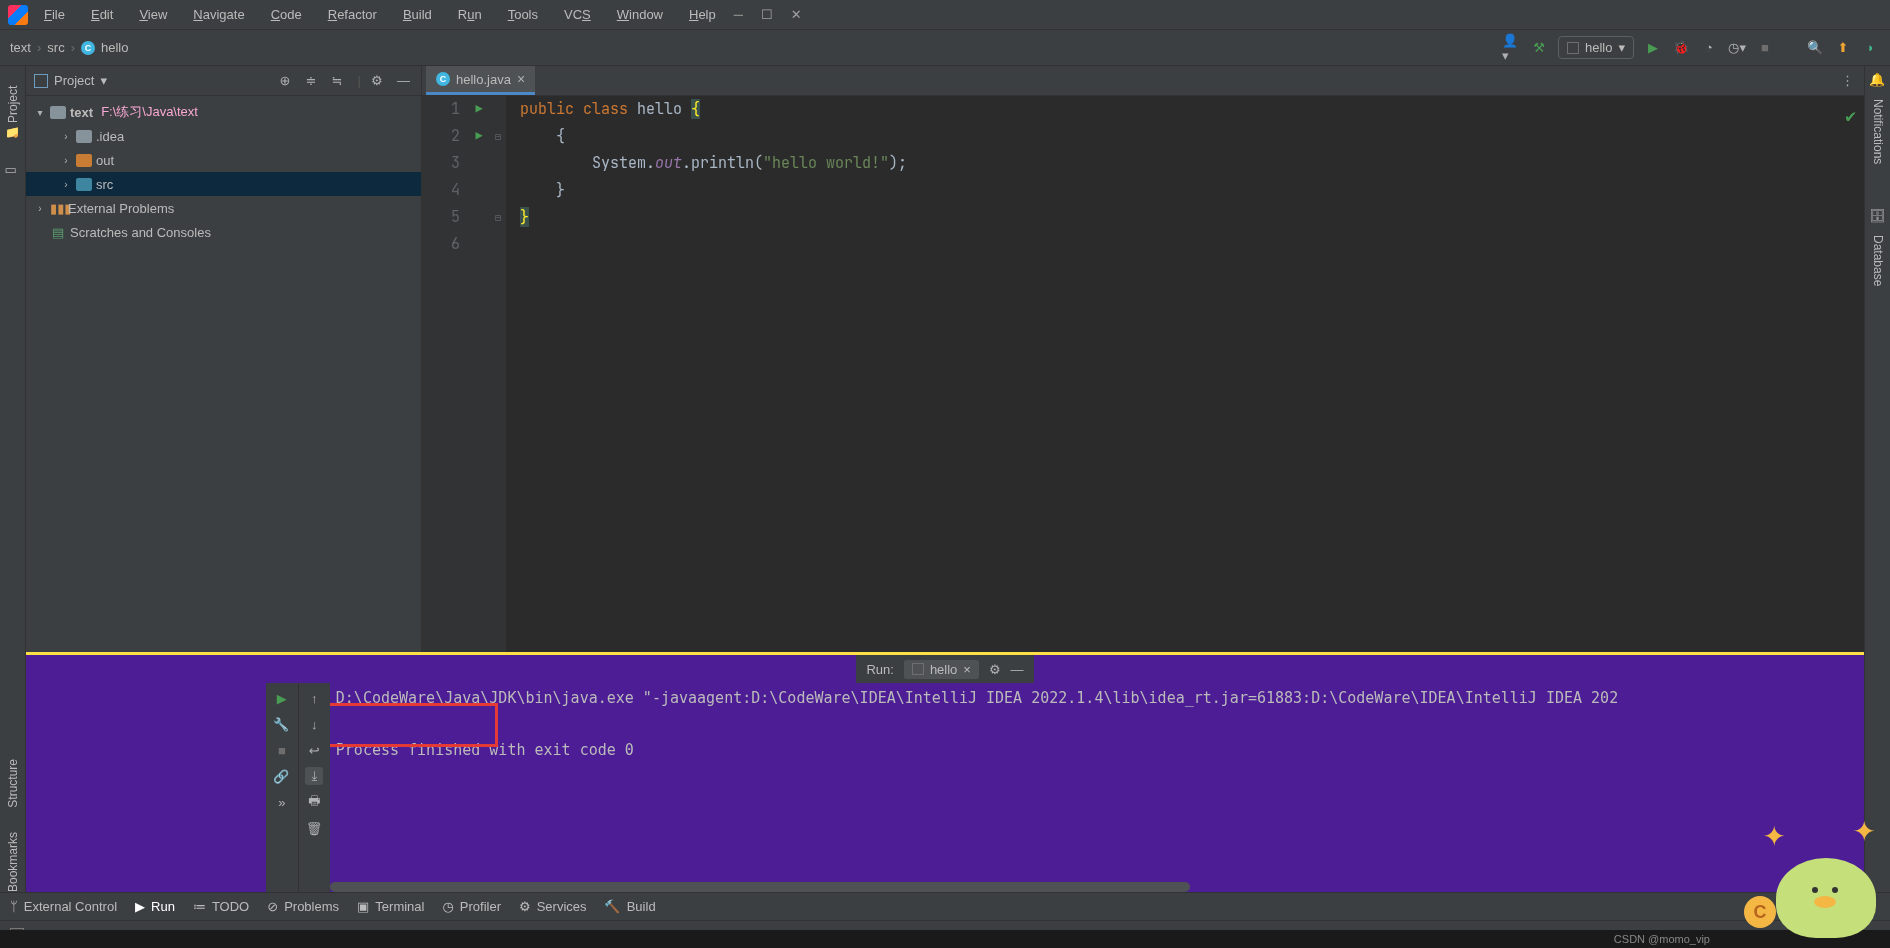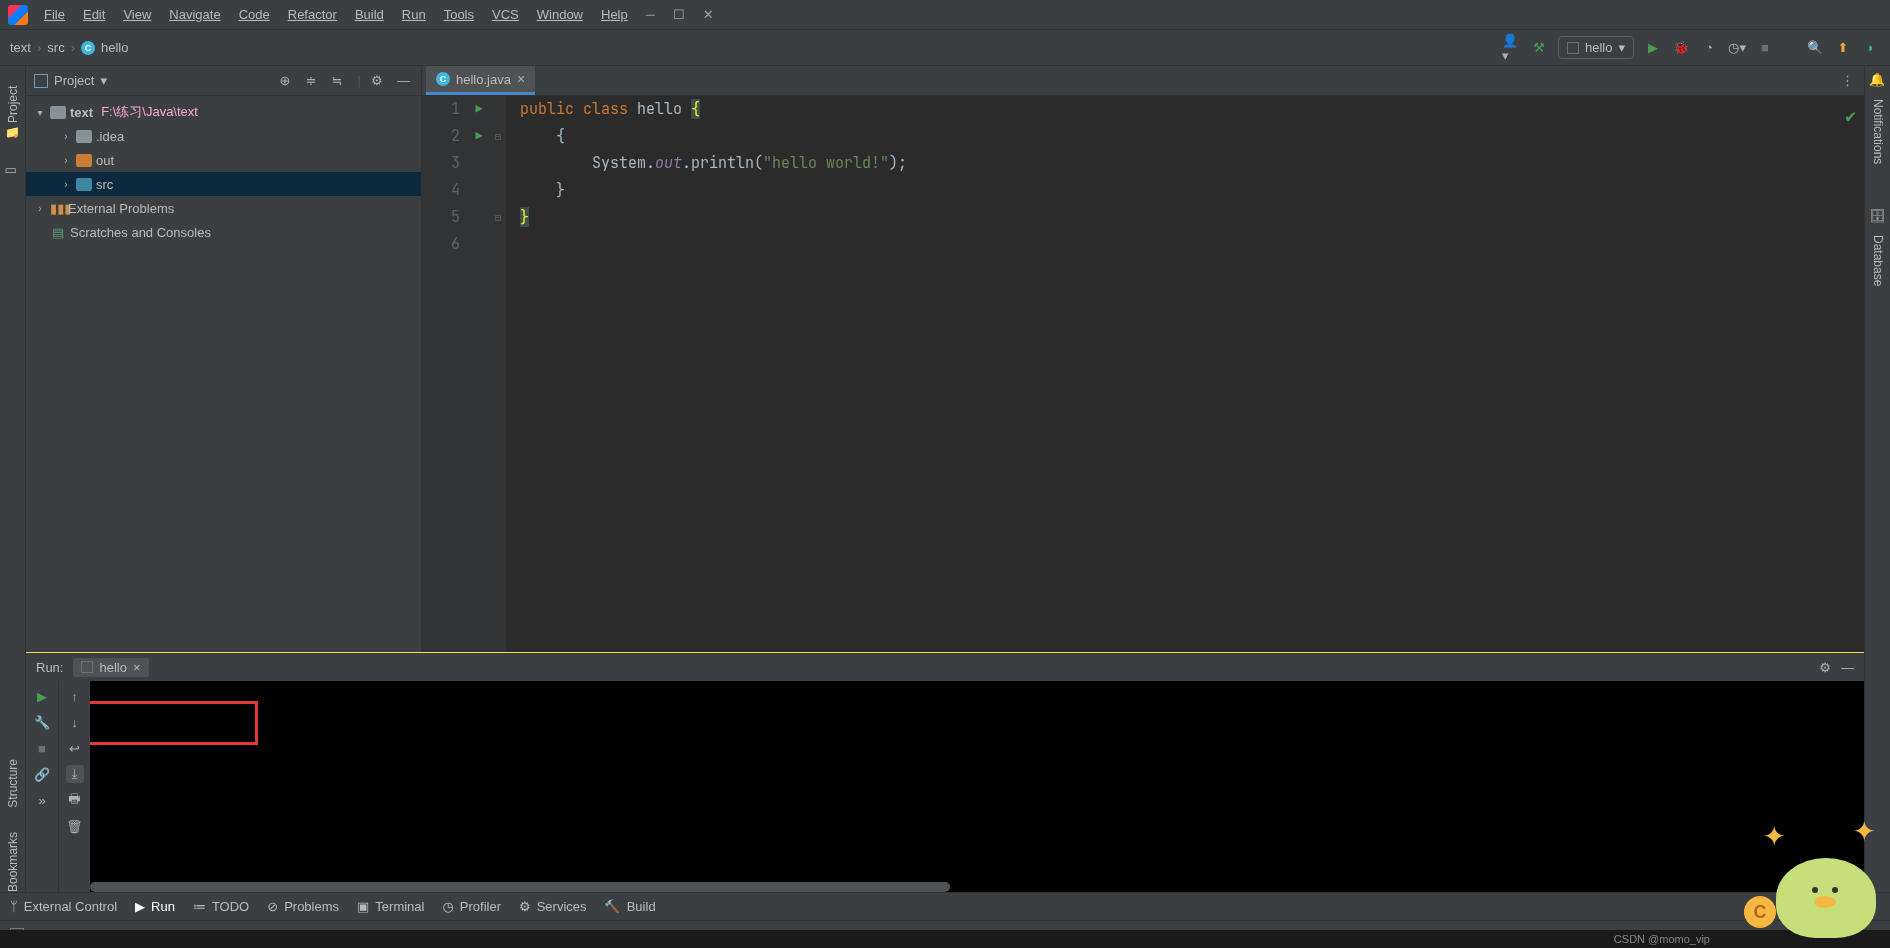--- a/index.html
+++ b/index.html
@@ -1,20 +1,20 @@
 <!DOCTYPE html>
 <html><head>
 <meta charset="utf-8">
 <style>
 * { margin: 0; padding: 0; box-sizing: border-box; }
 body { font-family: "Segoe UI", Arial, sans-serif; font-size: 13px; background: #2b2b2b; color: #bbbbbb; width: 1890px; height: 948px; overflow: hidden; position: relative; }
 
 .titlebar { height: 30px; background: #3c3f41; display: flex; align-items: center; padding: 0 4px; border-bottom: 1px solid #323232; }
 .titlebar .ij-logo { width: 20px; height: 20px; margin: 0 8px 0 4px; background: linear-gradient(135deg,#fe315d 0%,#fe315d 33%,#087cfa 33%,#087cfa 66%,#f97a12 66%); border-radius: 3px; }
-.titlebar .menus { display: flex; gap: 2px; text-decoration: underline; }
+.titlebar .menus { display: flex; gap: 10px; }
 .titlebar .menus span { padding: 4px 8px; cursor: default; }
 .titlebar .menus span u { text-decoration: underline; }
 .titlebar .title { flex: 1; text-align: center; color: #8a8a8a; }
 .titlebar .win-ctrl { display: flex; gap: 18px; padding: 0 10px; color: #a0a0a0; }
 
 .toolbar { height: 36px; background: #3c3f41; display: flex; align-items: center; padding: 0 10px; border-bottom: 1px solid #323232; }
 .breadcrumbs { display: flex; align-items: center; gap: 6px; color: #bbbbbb; }
 .breadcrumbs .sep { color: #6e6e6e; }
 .breadcrumbs .cicon { width: 14px; height: 14px; border-radius: 50%; background: #40b6e0; display: inline-flex; align-items: center; justify-content: center; color: #fff; font-size: 9px; font-weight: bold; }
 .toolbar .spacer { flex: 1; }
@@ -75,21 +75,21 @@
 
 .kw { color: #cc7832; }
 .cls { color: #a9b7c6; }
 .method { color: #ffc66d; }
 .type { color: #a9b7c6; }
 .field { color: #9876aa; font-style: italic; }
 .str { color: #6a8759; }
 .punct { color: #a9b7c6; }
 .brace-hi { background: #3b514d; color: #ffef28; }
 
-.run-panel { height: 240px; background: #000000; border-top: 1px solid #fde047; display: flex; flex-direction: column; }
+.run-panel { height: 240px; background: #4c1d95; border-top: 3px solid #fde047; display: flex; flex-direction: column; align-items: center; }
 .run-header { height: 28px; background: #3c3f41; display: flex; align-items: center; padding: 0 10px; gap: 10px; }
 .run-header .label { color: #bbbbbb; }
 .run-header .config { display: flex; align-items: center; gap: 6px; background: #4e5254; padding: 2px 8px; border-radius: 2px; }
 .run-header .right { margin-left: auto; display: flex; gap: 10px; color: #afb1b3; }
 .run-body { flex: 1; display: flex; }
 .run-left-tools { width: 32px; background: #3c3f41; display: flex; flex-direction: column; align-items: center; padding-top: 6px; gap: 8px; }
 .run-left-tools .ico { width: 18px; height: 18px; color: #afb1b3; display: flex; align-items: center; justify-content: center; }
 .run-left-tools .play { color: #499c54; }
 .run-nav-tools { width: 32px; background: #3c3f41; display: flex; flex-direction: column; align-items: center; padding-top: 6px; gap: 8px; border-left: 1px solid #323232; }
 .run-nav-tools .ico { width: 18px; height: 18px; color: #afb1b3; display: flex; align-items: center; justify-content: center; }
@@ -316,21 +316,23 @@
         </div>
         <div class="run-nav-tools">
           <span class="ico">↑</span>
           <span class="ico">↓</span>
           <span class="ico">↩</span>
           <span class="ico" style="background:#4e5254;border-radius:3px;padding:2px">⤓</span>
           <span class="ico">🖶</span>
           <span class="ico">🗑</span>
         </div>
         <div class="run-output">
+          <div>D:\CodeWare\Java\JDK\bin\java.exe "-javaagent:D:\CodeWare\IDEA\IntelliJ IDEA 2022.1.4\lib\idea_rt.jar=61883:D:\CodeWare\IDEA\IntelliJ IDEA 202</div>
           <div style="height:26px"></div>
+          <div>Process finished with exit code 0</div>
           <div class="highlight-box" style="top:20px;left:-4px;width:172px;height:44px"></div>
           <div class="scroll-hint"></div>
         </div>
       </div>
     </div>
   </div>
 
   <div class="right-gutter">
     <span class="bell">🔔</span>
     <div class="vlabel">Notifications</div>

